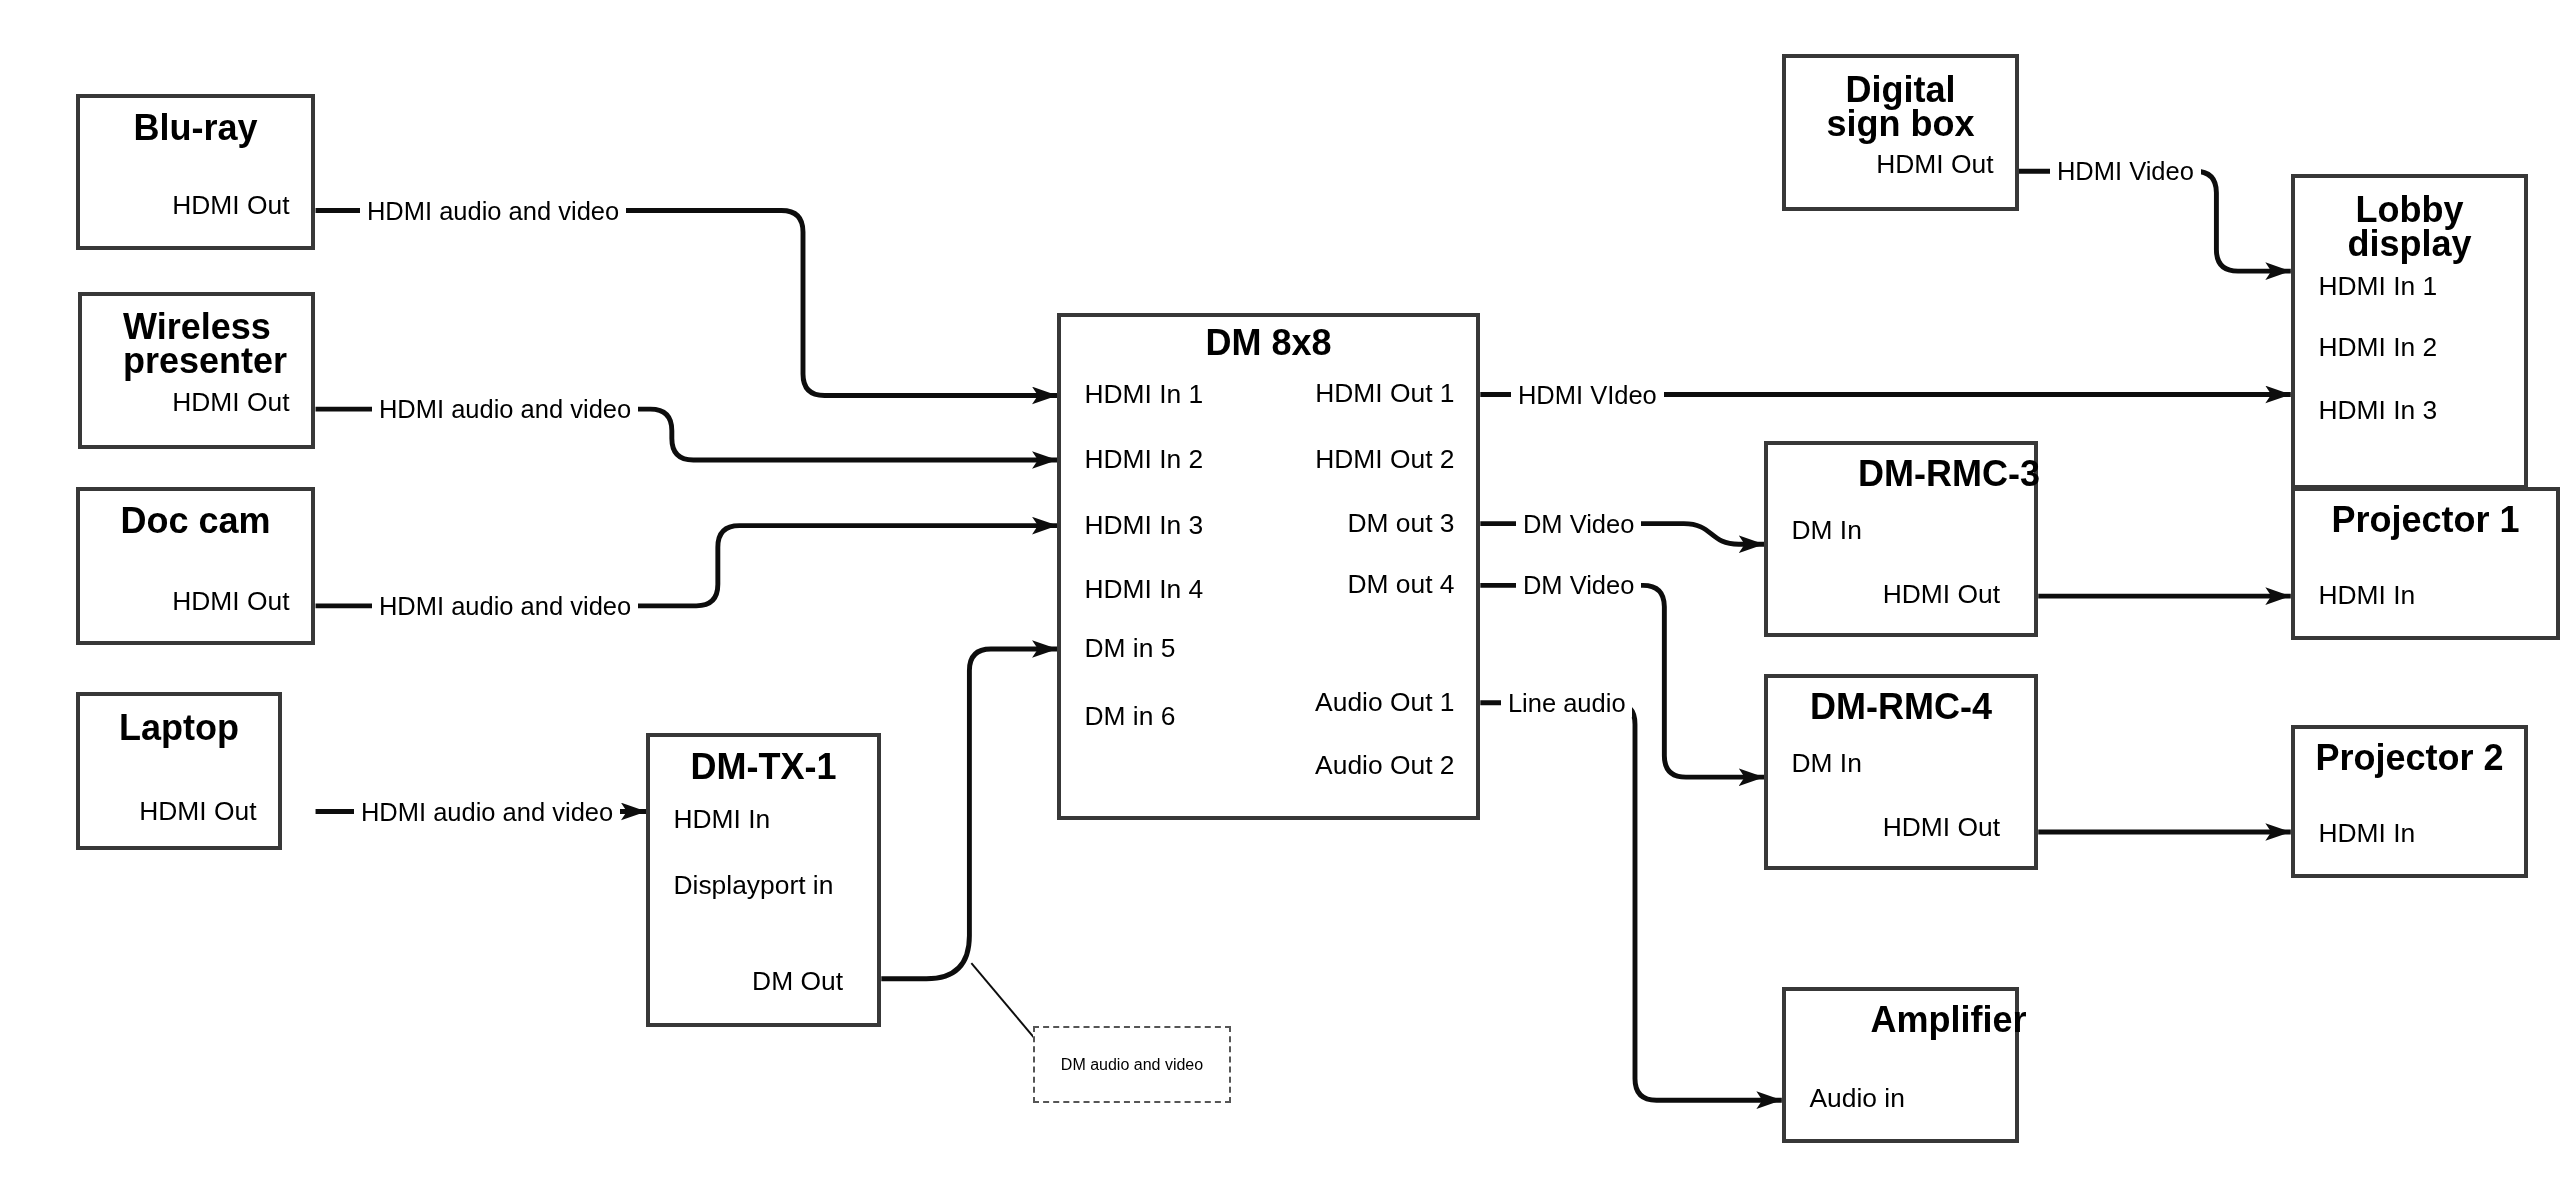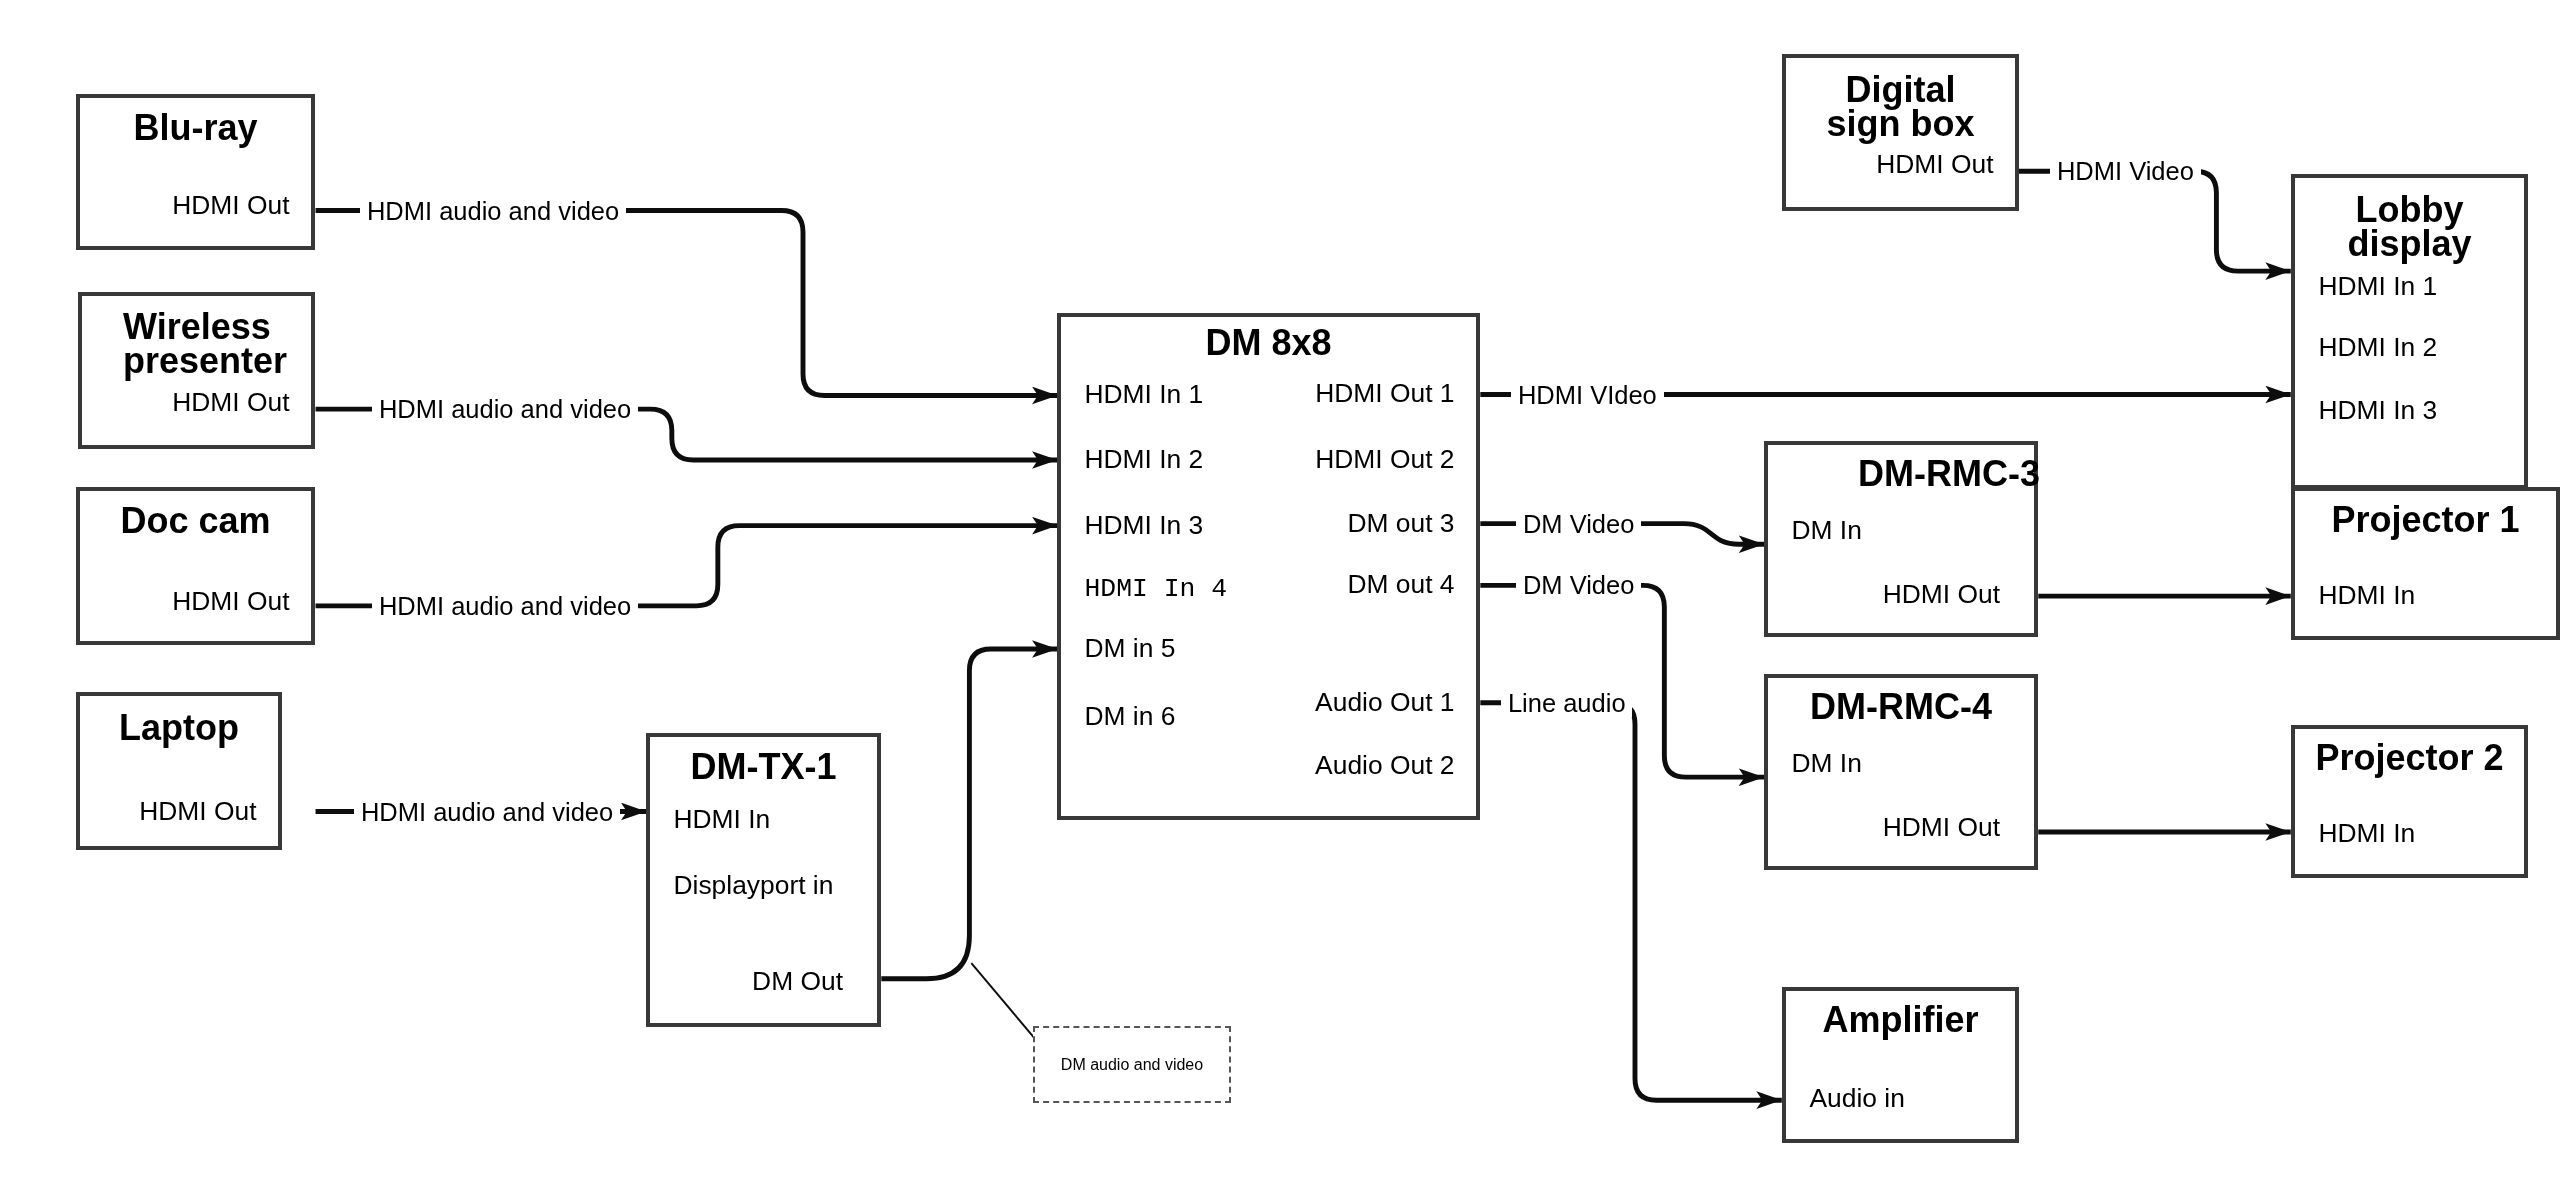--- a/index.html
+++ b/index.html
@@ -101,21 +101,21 @@
     <span class="port pl" style="top:82px;">HDMI In</span>
     <span class="port pl" style="top:148px;">Displayport in</span>
     <span class="port pr-wide port" style="top:244px;">DM Out</span>
   </div>
 
   <div class="node" style="left:1057px;top:313px;width:423px;height:507px;">
     <span class="node-title" style="top:26.4px;">DM 8x8</span>
     <span class="port pl" style="top:77px;">HDMI In 1</span>
     <span class="port pl" style="top:142px;">HDMI In 2</span>
     <span class="port pl" style="top:208px;">HDMI In 3</span>
-    <span class="port pl" style="top:272px;font-family:Liberation Mono, monospace;">HDMI In 4</span>
+    <span class="port pl" style="top:272px;">HDMI In 4</span>
     <span class="port pl" style="top:331px;">DM in 5</span>
     <span class="port pl" style="top:399px;">DM in 6</span>
     <span class="port pr" style="top:76px;">HDMI Out 1</span>
     <span class="port pr" style="top:142px;">HDMI Out 2</span>
     <span class="port pr" style="top:206px;">DM out 3</span>
     <span class="port pr" style="top:267px;">DM out 4</span>
     <span class="port pr" style="top:385px;">Audio Out 1</span>
     <span class="port pr" style="top:448px;">Audio Out 2</span>
   </div>
 
@@ -147,21 +147,21 @@
     <span class="port pl" style="top:85px;">DM In</span>
     <span class="port pr-wide port" style="top:149px;">HDMI Out</span>
   </div>
 
   <div class="node" style="left:2291px;top:725px;width:237px;height:153px;">
     <span class="node-title" style="top:29px;">Projector 2</span>
     <span class="port pl" style="top:104px;">HDMI In</span>
   </div>
 
   <div class="node" style="left:1782px;top:987px;width:237px;height:156px;">
-    <span class="node-title" style="top:29px;">Amplifier</span>
+    <span class="node-title" style="top:29px;padding-left:48px;">Amplifier</span>
     <span class="port pl" style="top:107px;">Audio in</span>
   </div>
 
   <span class="wire-label" style="left:360px;top:211px;">HDMI audio and video</span>
   <span class="wire-label" style="left:372px;top:409px;">HDMI audio and video</span>
   <span class="wire-label" style="left:372px;top:606px;">HDMI audio and video</span>
   <span class="wire-label" style="left:354px;top:812px;">HDMI audio and video</span>
   <span class="wire-label" style="left:1511px;top:395px;">HDMI VIdeo</span>
   <span class="wire-label" style="left:2050px;top:171px;">HDMI Video</span>
   <span class="wire-label" style="left:1516px;top:524px;">DM Video</span>

